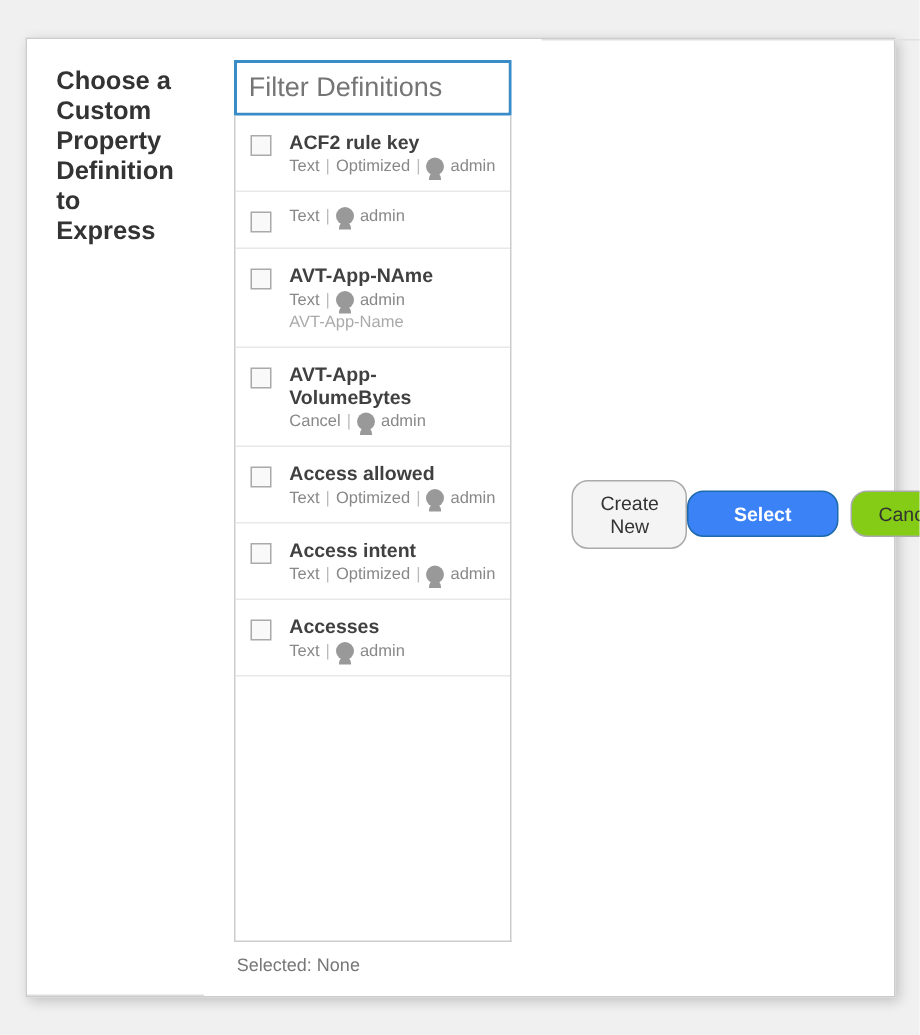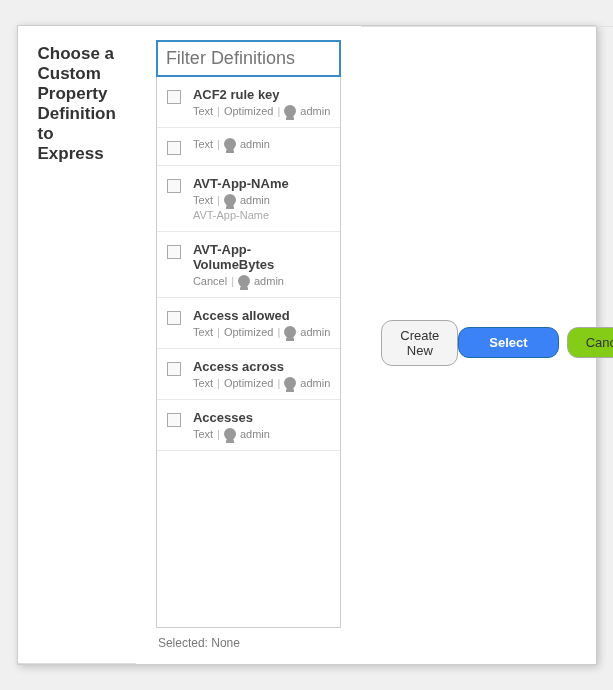--- a/index.html
+++ b/index.html
@@ -254,21 +254,21 @@
               <span>Optimized</span> 
               <span class="sep">|</span> 
               <span class="user-icon"></span> 
               <span>admin</span>
             </div>
           </div>
         </div>
         <div class="list-item">
           <input type="checkbox" class="item-checkbox" style="">
           <div class="item-content">
-            <div class="item-name">Access across</div>
+            <div class="item-name">Access intent</div>
             <div class="item-meta">
               <span>Text</span> 
               <span class="sep">|</span> 
               <span>Optimized</span> 
               <span class="sep">|</span> 
               <span class="user-icon"></span> 
               <span>admin</span>
             </div>
           </div>
         </div>

